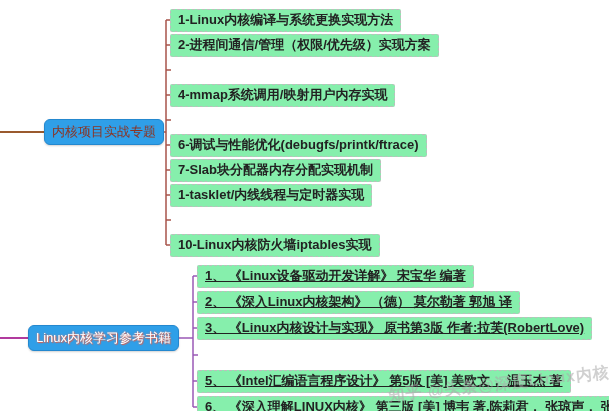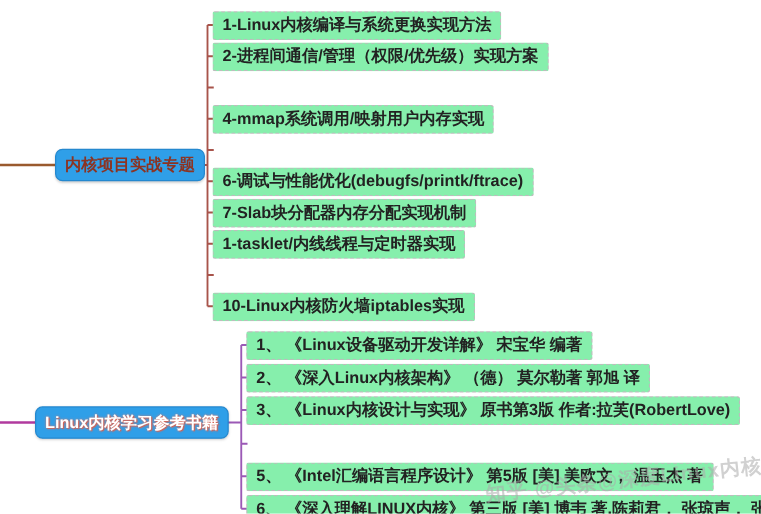--- a/index.html
+++ b/index.html
@@ -12,42 +12,42 @@
   }
   .connectors{position:absolute;left:0;top:0;z-index:1;}
   .node{
     position:absolute;z-index:3;
     background:#2f9fe8;
     border:1px solid #2488cf;
     border-radius:6px;
     padding:4px 7px;
     line-height:16px;
     font-size:13px;
-    font-weight:bold;
+    font-weight:normal;
     white-space:nowrap;
     box-shadow:0 1px 2px rgba(0,0,0,0.18);
     cursor:pointer;
   }
   .node-projects{left:44px;top:119px;color:#8b3423;}
   .node-books{left:28px;top:325px;color:#ffffff;text-shadow:1px 1px 1px #d9604f,0 0 2px #e87a6a;text-align:center;}
   .item{
     position:absolute;z-index:2;
     background:#86efac;
     border:1px dashed #bdbdbd;
     border-radius:2px;
     padding:2px 7px 3px 7px;
     font-size:13px;
     line-height:16px;
     font-weight:bold;
     color:#222222;
     white-space:nowrap;
     cursor:pointer;
   }
   .item.topic{left:170px;}
-  .item.book{left:197px;}
+  .item.book{left:197px;text-decoration:underline;}
   .watermark{
     position:absolute;z-index:4;
     left:388px;top:372px;
     width:260px;
     transform:rotate(-6deg);
     font-size:16px;
     font-weight:bold;
     letter-spacing:1px;
     color:#ababab;
     opacity:0.55;

